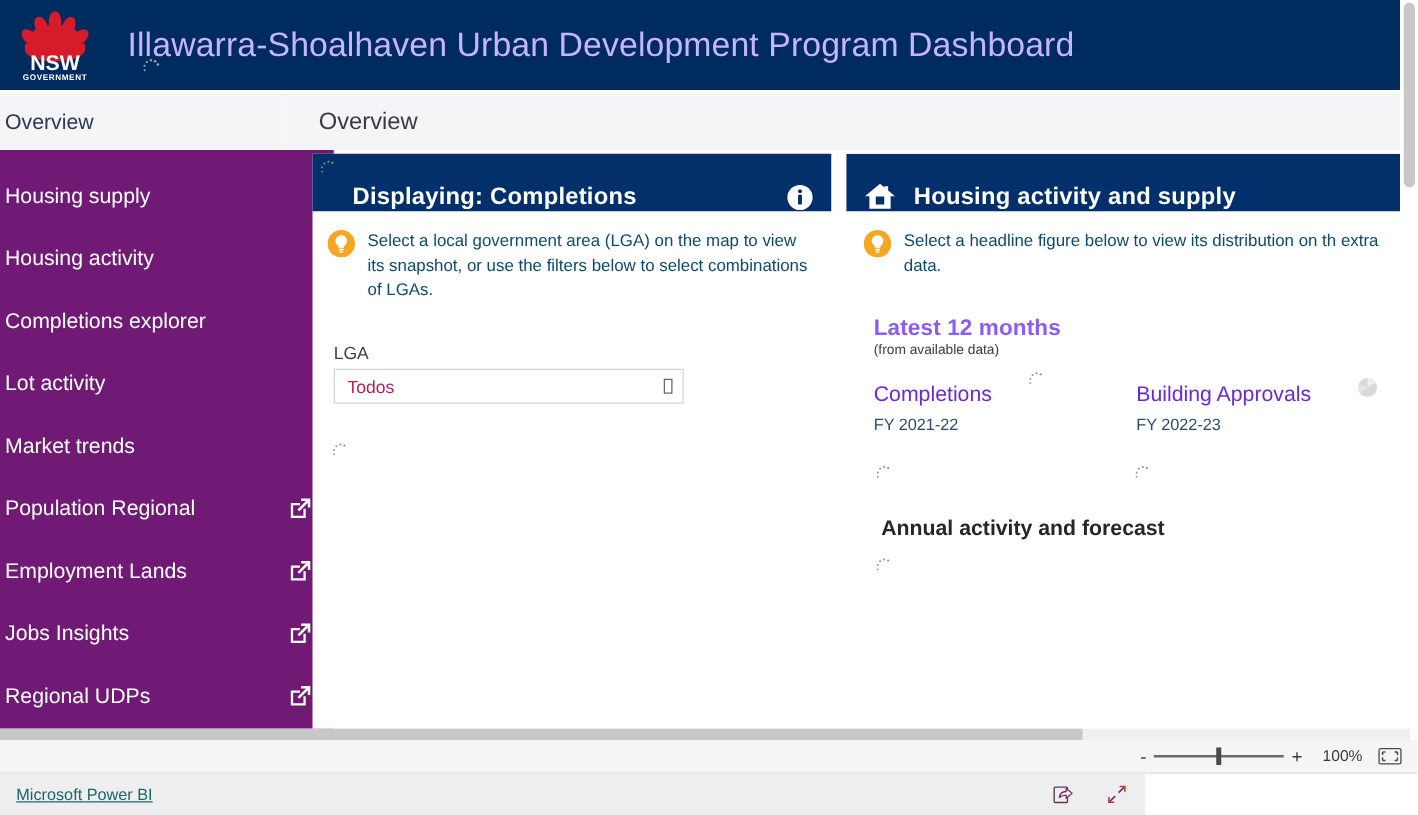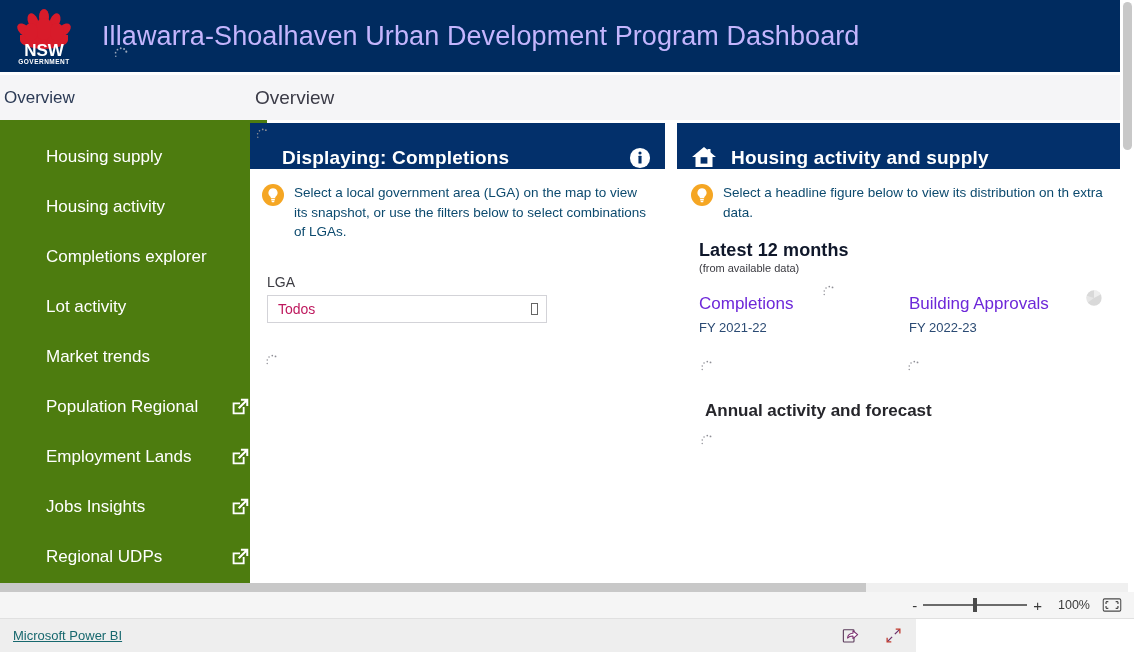--- a/index.html
+++ b/index.html
@@ -37,21 +37,21 @@
     position:absolute; left:0; top:75px; width:230px; height:45px;
     background:#f5f5f7; display:flex; align-items:center;
   }
   .topleft-overview .crumb {
     font-size:17px; color:#2b3a55; padding-left:4px;
   }
 
   
   .sidebar {
     position:absolute; left:0; top:120px; width:267px; height:463px;
-    background:#4d7c0f; padding-top:12px;padding-left:42px;
+    background:#701a75; padding-top:12px;
   }
   .side-item {
     height:50px; display:flex; align-items:center;
     padding:0 16px 0 4px; color:#ffffff; font-size:17px;
     cursor:pointer; justify-content:space-between;
   }
   .side-item .lbl { white-space:nowrap; font-weight:400; }
   .ext-icon { width:22px; height:22px; flex:0 0 22px; }
 
   
@@ -78,21 +78,21 @@
   }
   .select-wrap .val { font-size:14px; color:#be185d; }
   .select-wrap .glyph {
     font-size:12px; color:#333; border:1px solid #666; width:7px; height:12px;
     display:inline-block;
   }
   .center-spinner { margin:28px 0 0 14px; }
 
   
   #card-right { left:677px; top:123px; width:451px; height:452px; overflow:hidden; }
-  .sec-title { font-size:18px; font-weight:bold; color:#0f172a; margin:18px 0 0 22px; letter-spacing:0.1px; }
+  .sec-title { font-size:18px; font-weight:bold; color:#8b5cf6; margin:30px 0 0 22px; letter-spacing:0.1px; }
   .sec-sub { font-size:11px; color:#3a3a40; margin:1px 0 0 22px; }
   .metrics { display:flex; margin-top:20px; padding-left:22px; }
   .metric { width:210px; position:relative; }
   .metric .m-name { font-size:17px; color:#6d28d9; display:inline-block; }
   .metric .m-fy { font-size:13px; color:#2a4a73; margin-top:6px; }
   .metric .m-badge { position:absolute; top:2px; }
   .metric-spinner-row { display:flex; padding-left:22px; margin-top:22px; }
   .metric-spinner-cell { width:207px; }
   .sec-title2 { font-size:17px; font-weight:bold; color:#26262b; margin:26px 0 0 28px; }
   .bottom-spinner { margin:10px 0 0 22px; }

